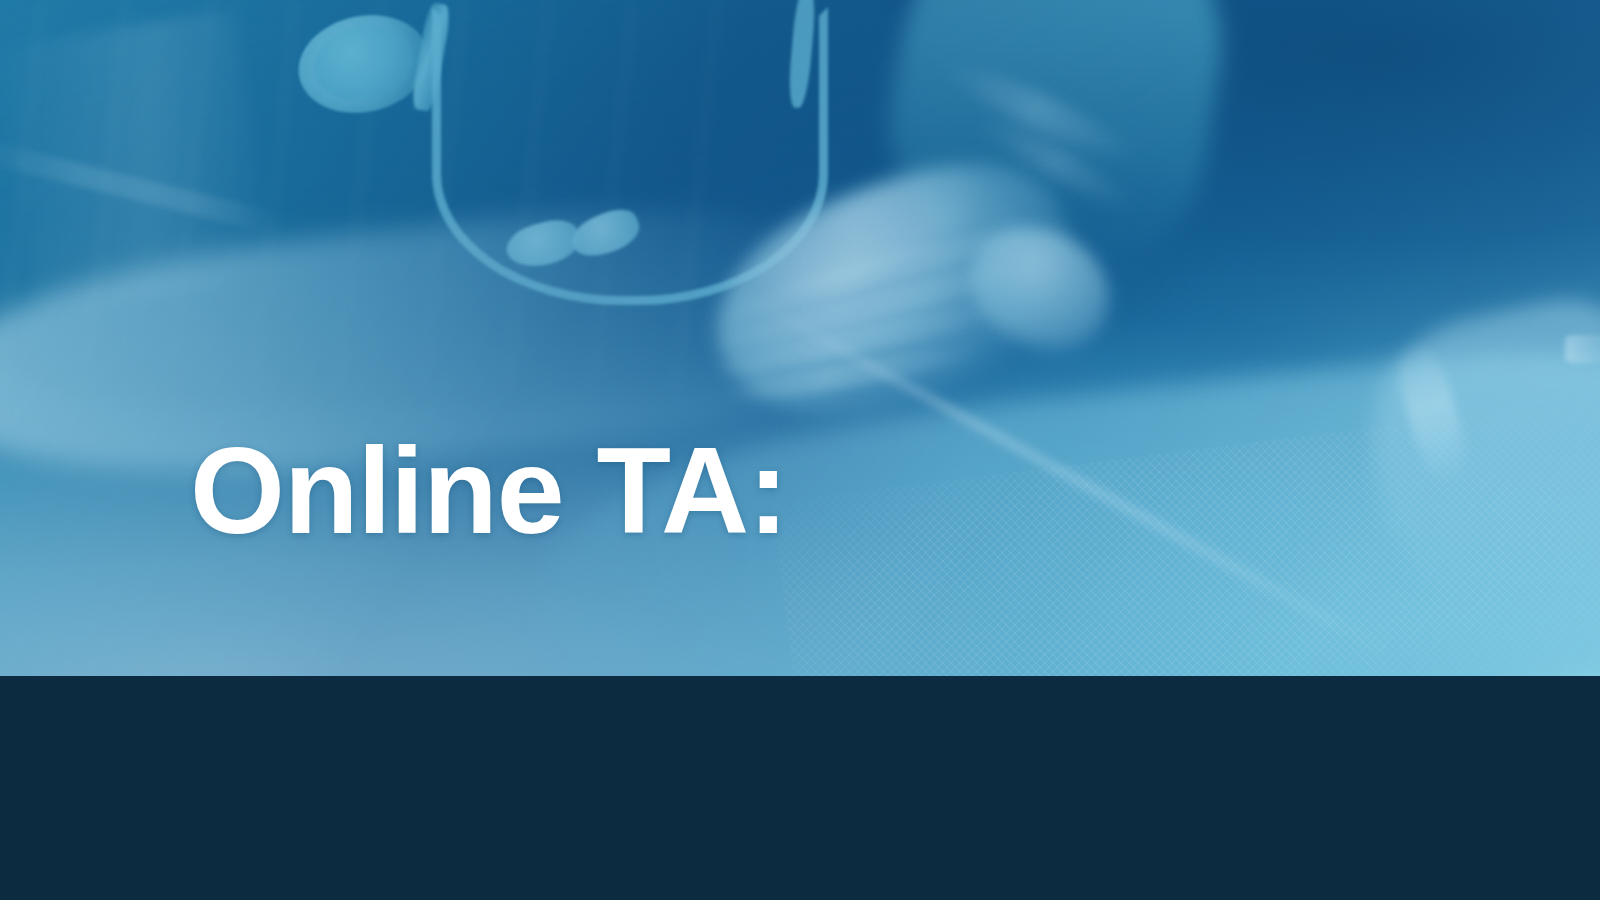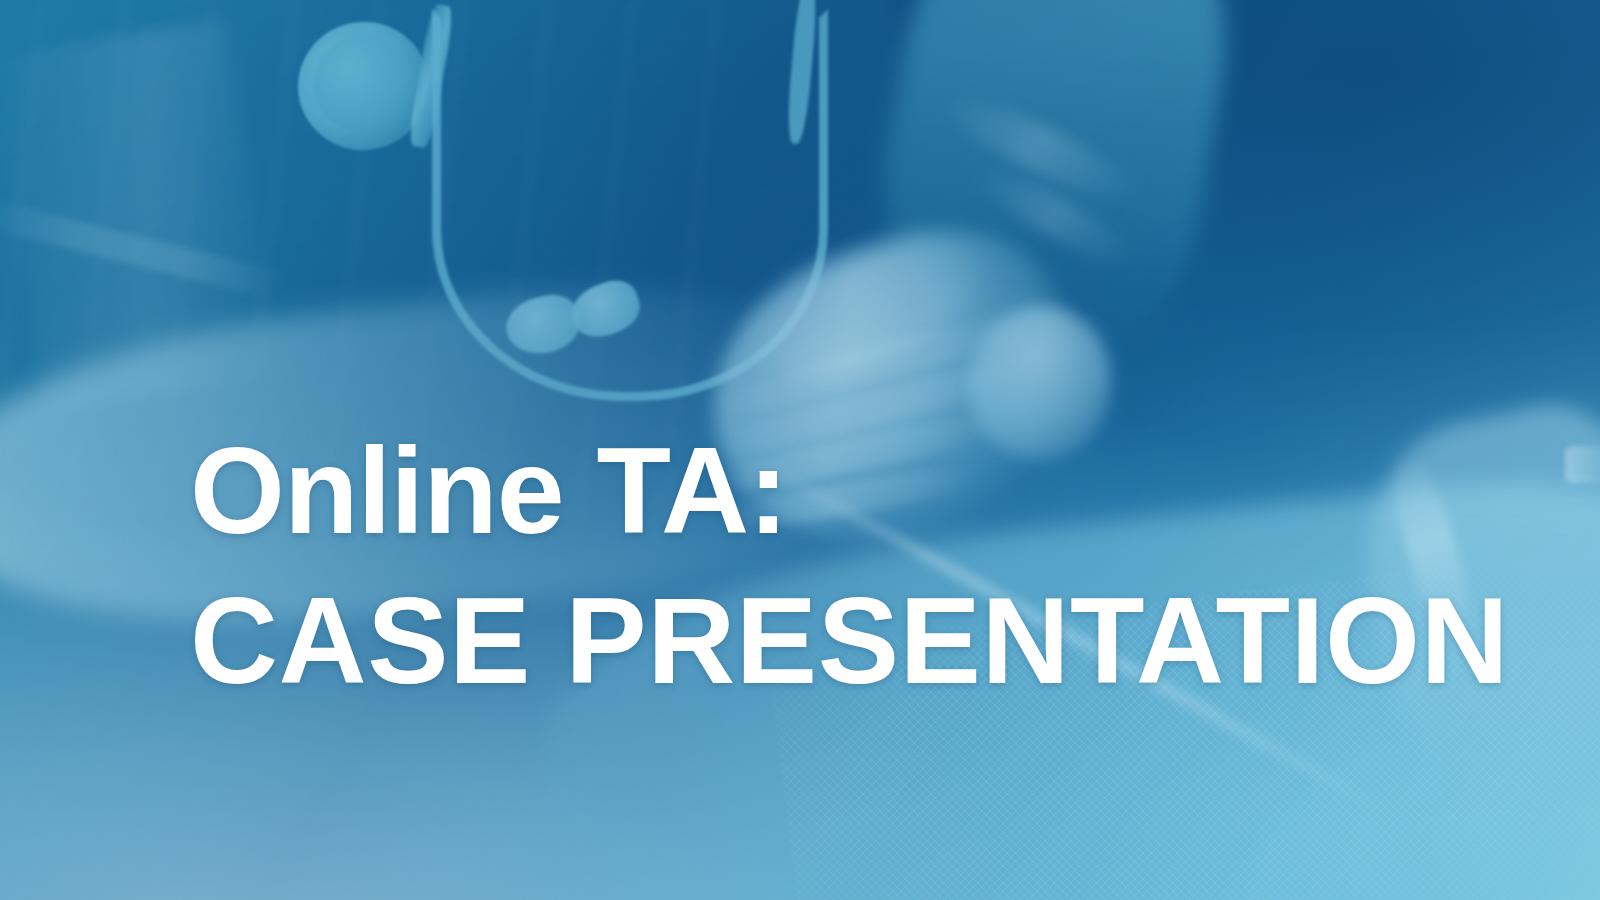--- a/index.html
+++ b/index.html
@@ -8,21 +8,21 @@
     padding: 0;
     background: #0d2b40;
   }
   body {
     font-family: "Liberation Sans", sans-serif;
   }
 
   #slide {
     position: relative;
     width: 1600px;
-    height: 900px;
+    height: 676px;
     overflow: hidden;
     background: #2a8ab5;
   }
 
   
   .photo-layer {
     position: absolute;
     inset: 0;
     pointer-events: none;
   }
@@ -552,16 +552,15 @@
   <div class="photo-layer" id="sheet-fold-edge"></div>
   <div class="photo-layer" id="right-fabric"></div>
   <div class="photo-layer" id="right-fabric-crease"></div>
   <div class="photo-layer" id="right-notch"></div>
 
   <div class="photo-layer" id="duotone-wash"></div>
   <div class="photo-layer" id="grain"></div>
 
   <div id="title-block">
     <div class="title-line" id="title-line-1">Online TA:</div>
-    <div class="title-line" id="title-line-2">CASE PRESENTATION</div>
   </div>
 
 </div>
 
 </body></html>

